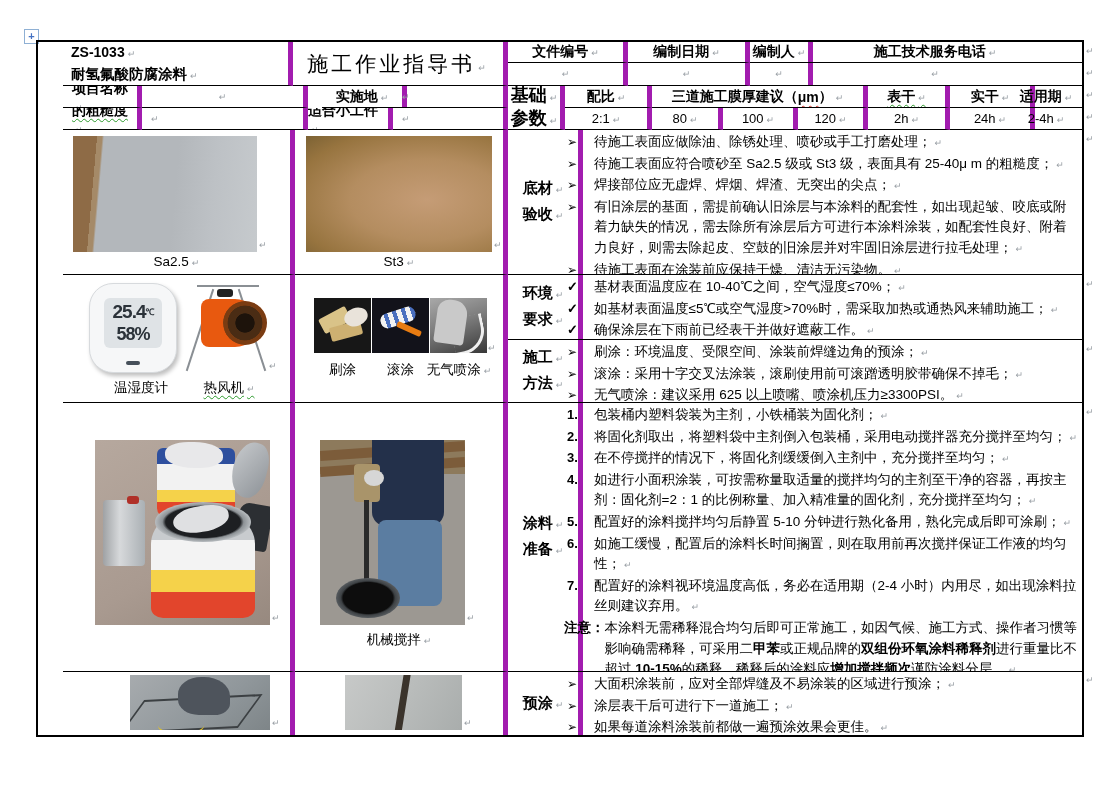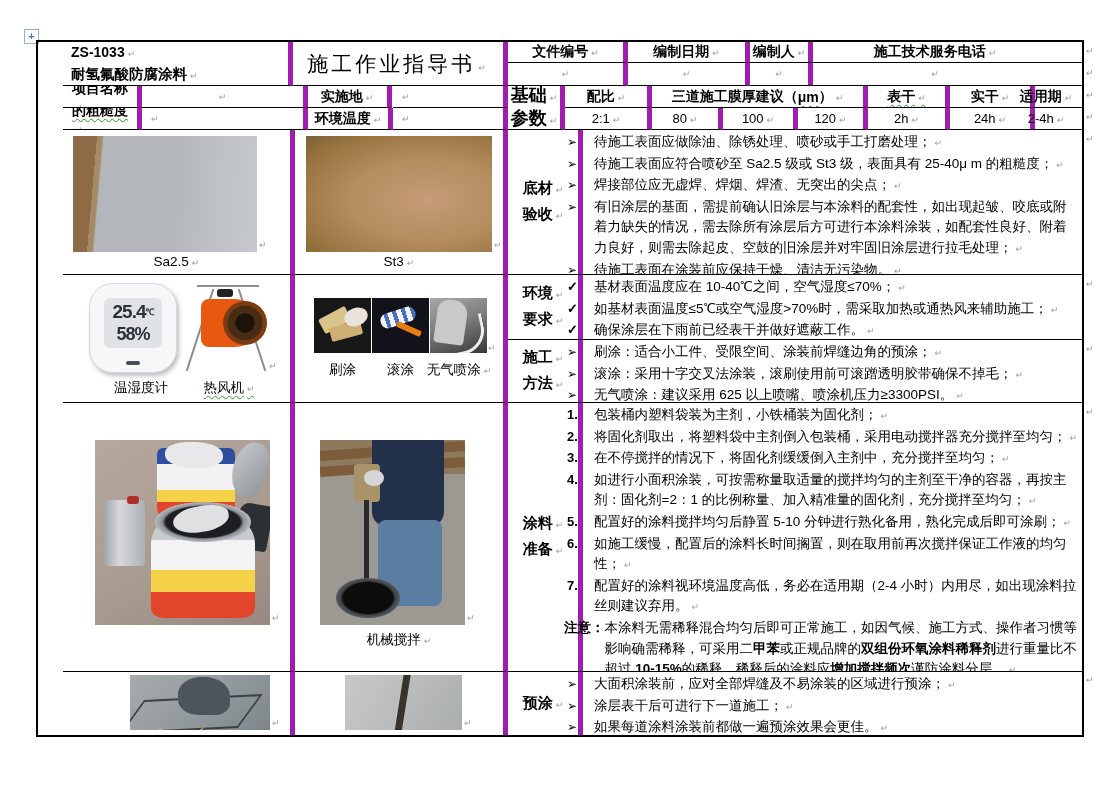--- a/index.html
+++ b/index.html
@@ -137,35 +137,35 @@
   <div class="cell bB" style="left:750px;top:21px;width:294px;height:23px;">
       <span class="pmc">↵</span>
     </div>
 
   <div class="cell bR bB left" style="left:0;top:44px;width:79px;height:22px;">
       <span class="hd pm">项目名称</span>
     </div>
   <div class="cell bR bB" style="left:79px;top:44px;width:166px;height:22px;">
       <span class="pmc">↵</span>
     </div>
-  <div class="cell bR bB" style="left:244px;top:44px;width:85px;height:22px;">
+  <div class="cell bR bB" style="left:259px;top:44px;width:85px;height:22px;">
       <span class="hd pm">实施地</span>
     </div>
   <div class="cell bR bB left" style="left:330px;top:44px;width:115px;height:22px;">
       <span class="pmc">↵</span>
     </div>
 
   <div class="cell bR bB left" style="left:0;top:66px;width:79px;height:22px;">
       <span class="hd pm sq-g">的粗糙度</span>
     </div>
   <div class="cell bR bB left" style="left:79px;top:66px;width:166px;height:22px;">
       <span class="pmc">↵</span>
     </div>
   <div class="cell bR bB" style="left:245px;top:66px;width:85px;height:22px;">
-      <span class="hd pm">环境温度</span>
+      <span class="hd pm">适合小工件</span>
     </div>
   <div class="cell bR bB left" style="left:330px;top:66px;width:115px;height:22px;">
       <span class="pmc">↵</span>
     </div>
 
   <div class="cell bR bB sec" style="left:445px;top:44px;width:57px;height:44px;font-size:18px;line-height:20px;">
     <span class="pm">基础</span>
     <span class="pm">参数</span>
   </div>
   <div class="cell bR bB" style="left:502px;top:44px;width:87px;height:22px;">
@@ -302,21 +302,21 @@
         <span class="tx pm">确保涂层在下雨前已经表干并做好遮蔽工作。</span>
       </div>
   </div>
   <div class="cell bR bB sec" style="left:445px;top:298px;width:75px;height:63px;">
     <span class="pm">施工</span>
     <span class="pm">方法</span>
   </div>
   <div class="cell bB content" style="left:520px;top:298px;width:524px;height:63px;">
     <div class="li">
         <span class="mk mk-arrow">➢</span>
-        <span class="tx pm">刷涂：适合小工件、受限空间、涂装前焊缝边角的预涂；</span>
+        <span class="tx pm">刷涂：环境温度、受限空间、涂装前焊缝边角的预涂；</span>
       </div>
     <div class="li">
         <span class="mk mk-arrow">➢</span>
         <span class="tx pm">滚涂：采用十字交叉法涂装，滚刷使用前可滚蹭透明胶带确保不掉毛；</span>
       </div>
     <div class="li">
         <span class="mk mk-arrow">➢</span>
         <span class="tx pm">无气喷涂：建议采用 625 以上喷嘴、喷涂机压力≥3300PSI。</span>
       </div>
   </div>

